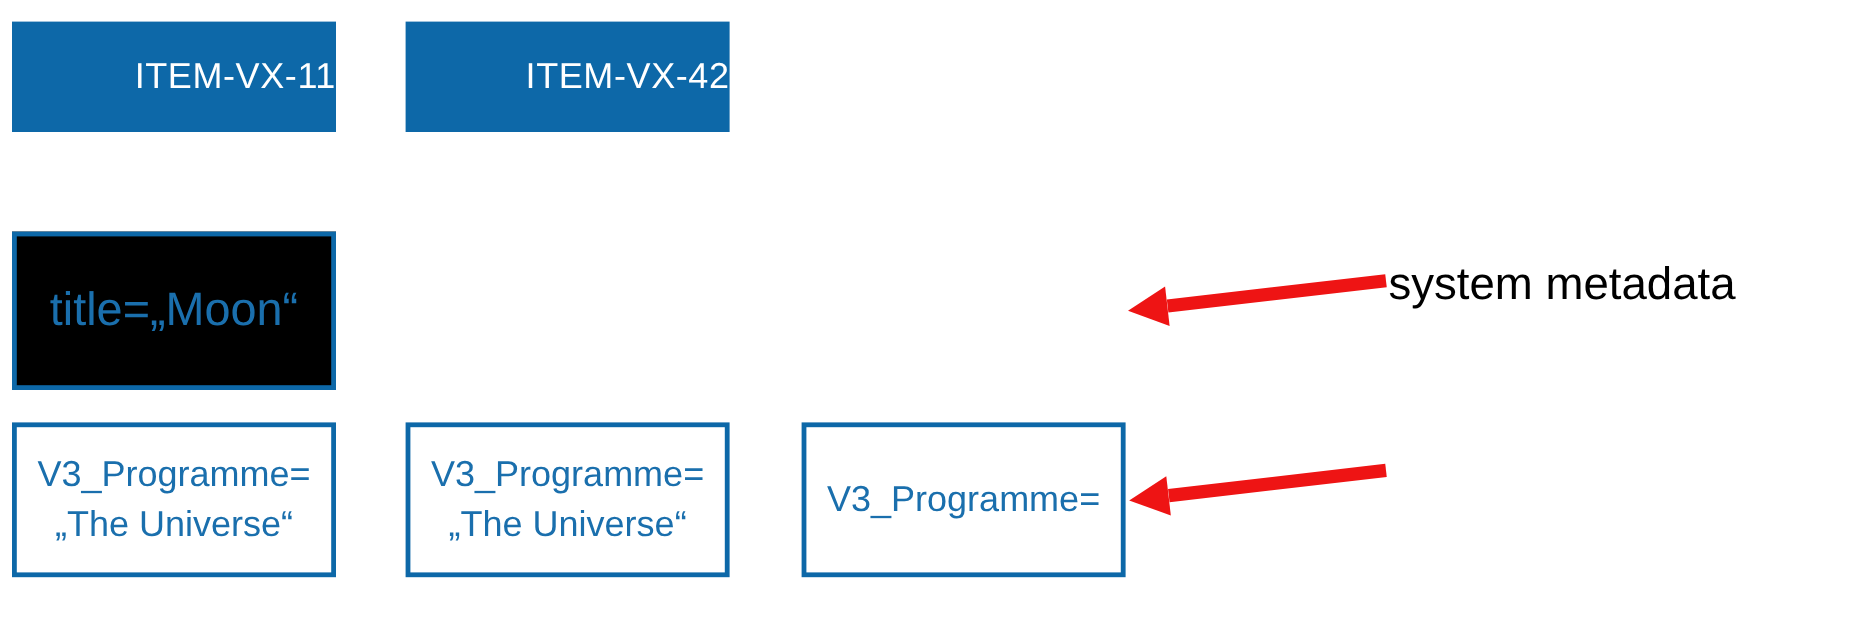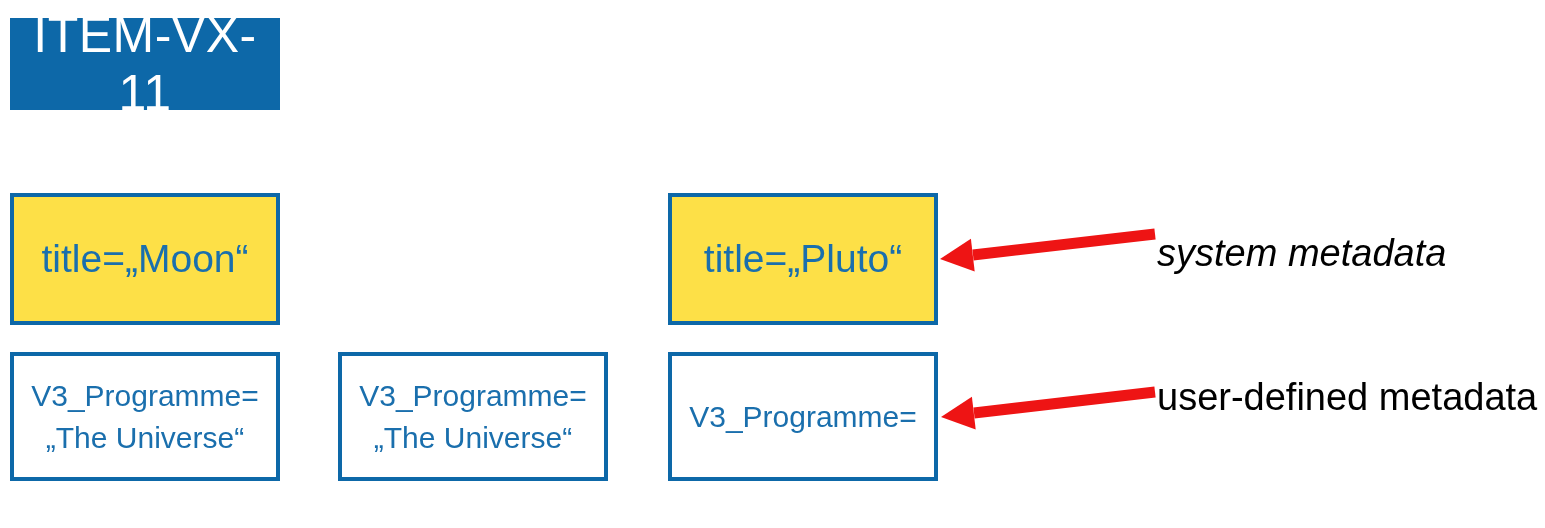--- a/index.html
+++ b/index.html
@@ -22,27 +22,28 @@
     display: flex;
     align-items: center;
     justify-content: center;
     text-align: center;
   }
   .item-id-box {
     top: 18px;
     height: 92px;
     background: var(--accent_blue, #0d68a8);
     color: #ffffff;
-    font-size: 50px;
+    font-size: 30px;
     letter-spacing: 0.5px;
+    justify-content: flex-end;
   }
   .sys-box {
     top: 193px;
     height: 132px;
-    background: #fde047;
+    background: #000000;
     border: 4px solid var(--accent_blue, #0d68a8);
     color: var(--box_text_blue, #1a6fad);
     font-size: 39px;
   }
   .user-box {
     top: 352px;
     height: 129px;
     background: #ffffff;
     border: 4px solid var(--accent_blue, #0d68a8);
     color: var(--box_text_blue, #1a6fad);
@@ -55,21 +56,21 @@
   .col-2 { left: 668px; }
 
   .annotation-label {
     position: absolute;
     left: 1157px;
     color: var(--label_text, #000000);
     font-size: 38px;
     line-height: 46px;
     white-space: nowrap;
   }
-  .label-system { top: 230px; font-style: italic; }
+  .label-system { top: 214px; }
   .label-user   { top: 374px; }
 
   .arrow-overlay {
     position: absolute;
     left: 0;
     top: 0;
     width: 1545px;
     height: 528px;
     pointer-events: none;
   }
@@ -91,39 +92,38 @@
     <span>ITEM-VX-11</span>
   </div>
   <div class="box sys-box col-0">
     <span>title=„Moon“</span>
   </div>
   <div class="box user-box col-0">
     <span>V3_Programme=</span>
     <span>„The Universe“</span>
   </div>
 
+  <div class="box item-id-box col-1">
+    <span>ITEM-VX-42</span>
+  </div>
   <div class="box user-box col-1">
     <span>V3_Programme=</span>
     <span>„The Universe“</span>
   </div>
 
-  <div class="box sys-box col-2">
-    <span>title=„Pluto“</span>
-  </div>
   <div class="box user-box col-2">
     <span>V3_Programme=</span>
   </div>
 
   <svg class="arrow-overlay" viewBox="0 0 1545 528">
     <g>
       <line x1="1155" y1="234" x2="973" y2="255"></line>
       <polygon points="940,259 970.9,238.8 974.7,271.6"></polygon>
     </g>
     <g>
       <line x1="1155" y1="392" x2="974" y2="413"></line>
       <polygon points="941,417 971.9,396.8 975.7,429.6"></polygon>
     </g>
   </svg>
 
   <div class="annotation-label label-system">system metadata</div>
-  <div class="annotation-label label-user">user-defined metadata</div>
 
 </div>
 
 </body></html>

